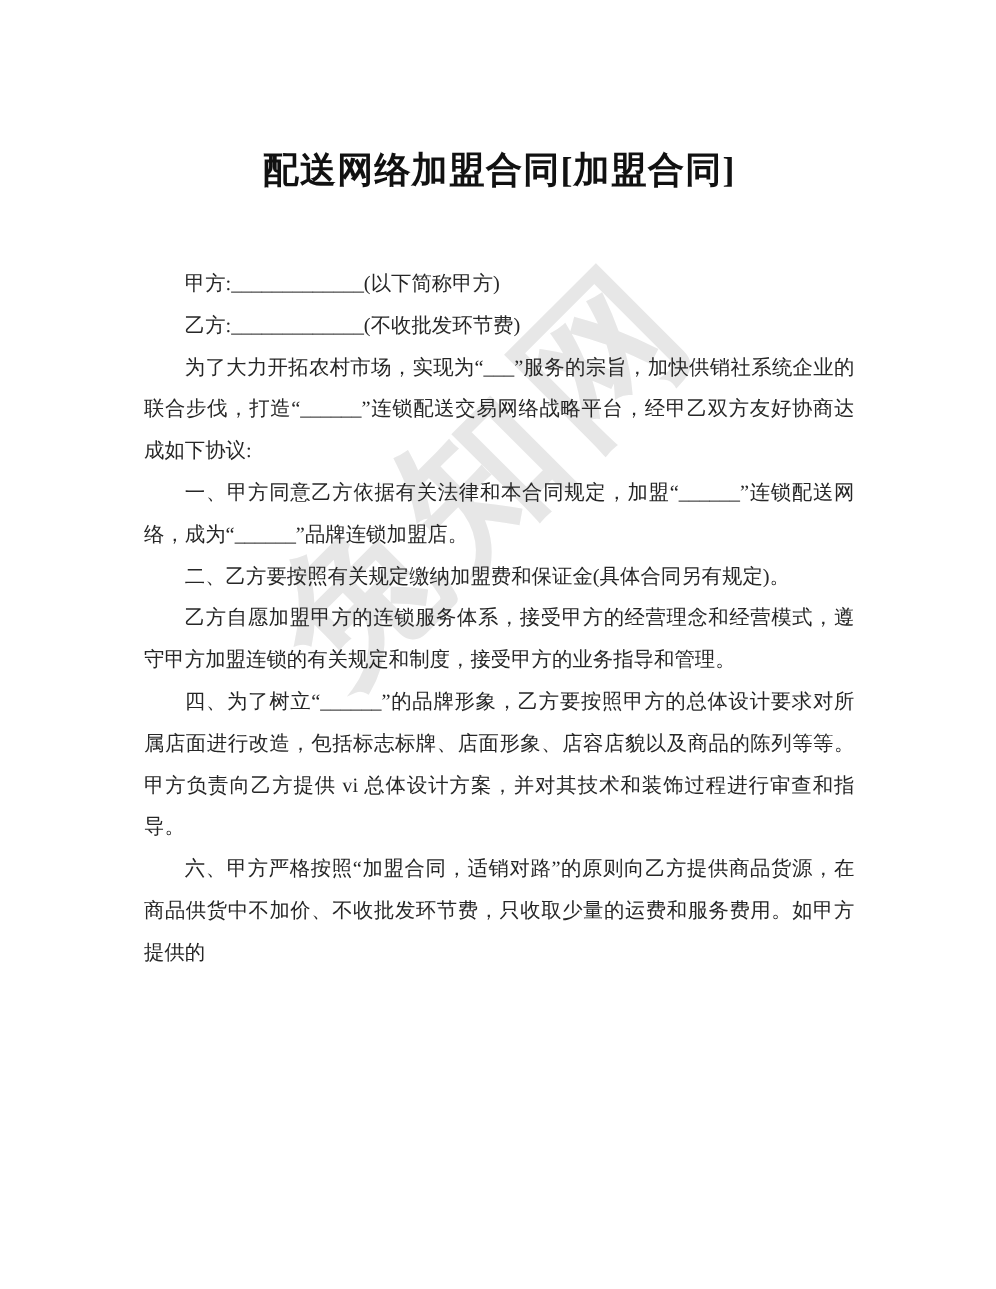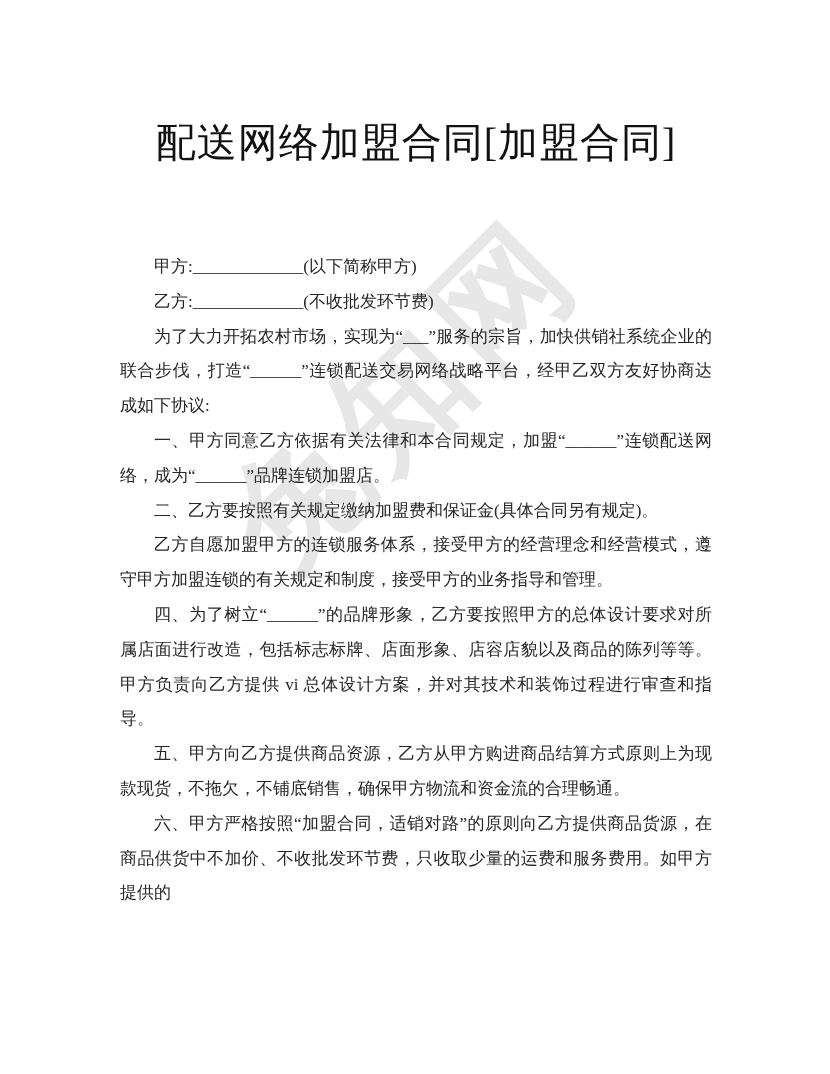--- a/index.html
+++ b/index.html
@@ -34,26 +34,26 @@
     z-index: 0;
   }
   .content {
     position: absolute;
     left: 120px;
     top: 123px;
     width: 592px;
     z-index: 1;
   }
   .doc-title {
-    font-size: 40px;
+    font-size: 30px;
     line-height: 40px;
-    font-weight: normal;
+    font-weight: bold;
     text-align: center;
     color: var(--title);
-    margin-bottom: 87px;
+    margin-bottom: 57px;
     letter-spacing: 1px;
   }
   .body-text p {
     font-size: 17px;
     line-height: 34.8px;
     color: var(--text);
     text-indent: 2em;
     text-align: justify;
     word-break: break-all;
   }
@@ -79,19 +79,18 @@
 
       <p>一、甲方同意乙方依据有关法律和本合同规定，加盟“______”连锁配送网络，成为“______”品牌连锁加盟店。</p>
 
       <p>二、乙方要按照有关规定缴纳加盟费和保证金(具体合同另有规定)。</p>
 
       <p>乙方自愿加盟甲方的连锁服务体系，接受甲方的经营理念和经营模式，遵守甲方加盟连锁的有关规定和制度，接受甲方的业务指导和管理。</p>
 
 
       <p>四、为了树立“______”的品牌形象，乙方要按照甲方的总体设计要求对所属店面进行改造，包括标志标牌、店面形象、店容店貌以及商品的陈列等等。甲方负责向乙方提供 vi 总体设计方案，并对其技术和装饰过程进行审查和指导。</p>
 
-      <p>五、甲方向乙方提供商品资源，乙方从甲方购进商品结算方式原则上为现款现货，不拖欠，不铺底销售，确保甲方物流和资金流的合理畅通。</p>
 
       <p>六、甲方严格按照“加盟合同，适销对路”的原则向乙方提供商品货源，在商品供货中不加价、不收批发环节费，只收取少量的运费和服务费用。如甲方提供的</p>
 
     </div>
   </div>
 </div>
 
 </body></html>

